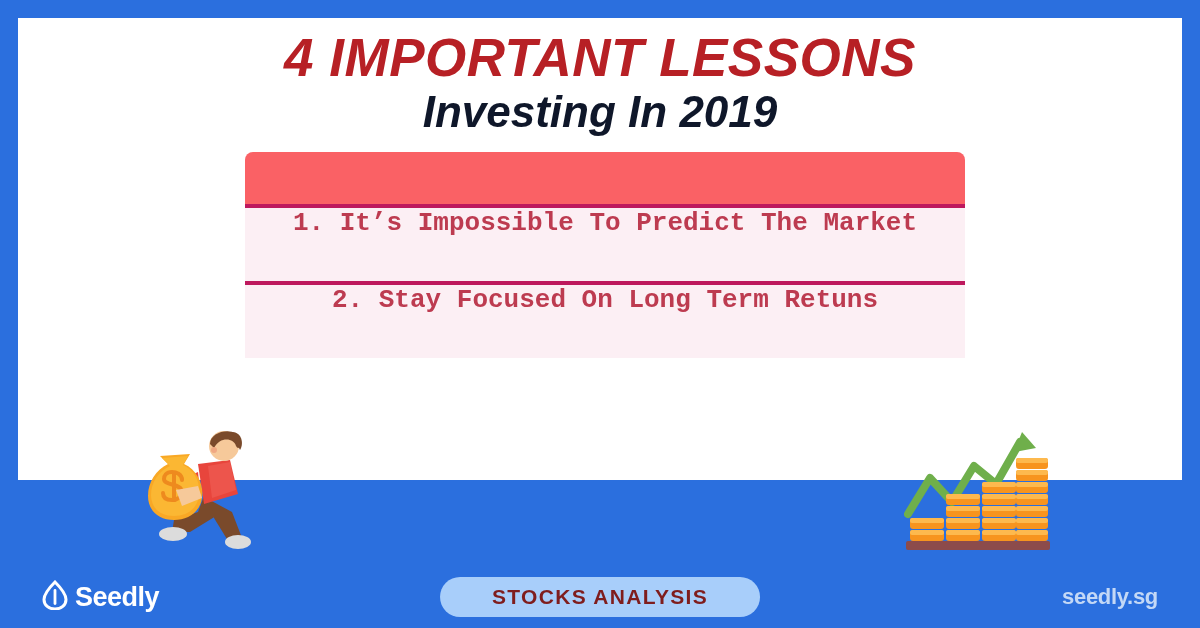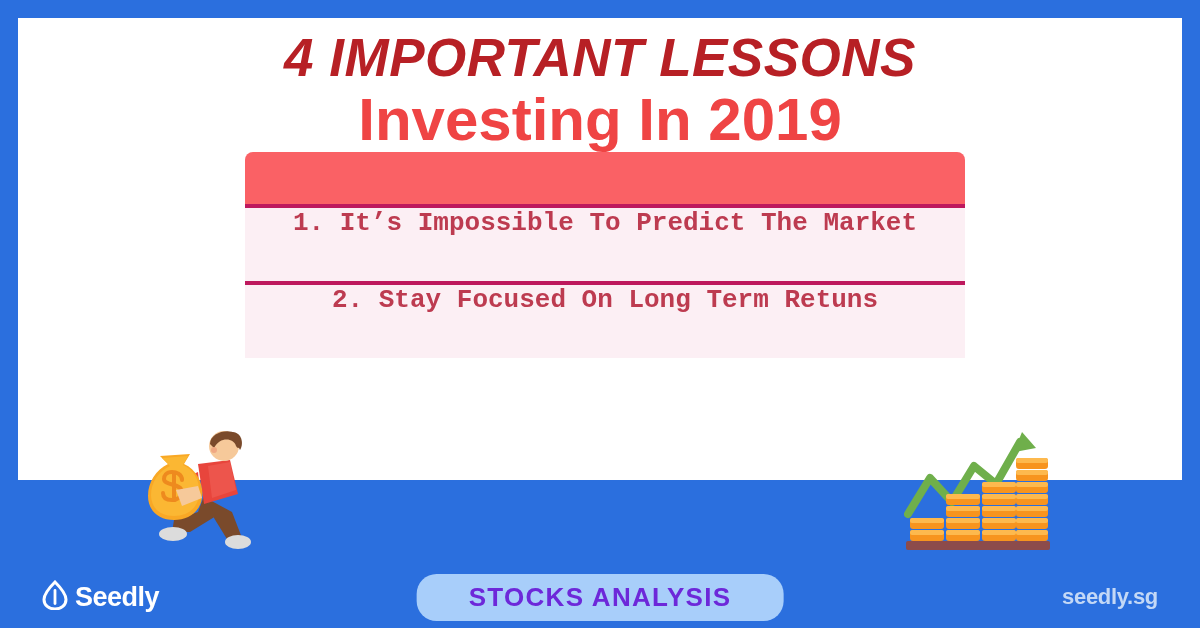--- a/index.html
+++ b/index.html
@@ -40,23 +40,24 @@
   .title-main {
     font-size: 53px;
     font-weight: bold;
     font-style: italic;
     color: #B72025;
     letter-spacing: 0.5px;
     line-height: 1.05;
     white-space: nowrap;
   }
   .title-sub {
-    font-size: 60px;
-    font-weight: bold;
-    color: #ef4444;
+    font-size: 44px;
+    font-weight: bold;
+    font-style: italic;
+    color: #0f172a;
     line-height: 1.08;
     margin-top: 2px;
     white-space: nowrap;
   }
 
   
   .card {
     position: absolute;
     left: 227px;              
     top: 134px;               
@@ -134,23 +135,23 @@
   }
   .footer-badge {
     position: absolute;
     left: 50%;
     transform: translateX(-50%);
     background: #A8CEFA;
     border-radius: 20px;
     padding: 8px 52px;
   }
   .footer-badge-text {
-    font-size: 26px;
-    font-weight: bold;
-    color: #6d28d9;
+    font-size: 21px;
+    font-weight: bold;
+    color: #7f1d1d;
     letter-spacing: 1.3px;
   }
   .footer-url {
     position: absolute;
     right: 42px;
     font-size: 22px;
     font-weight: bold;
     color: #C3D8F6;
     letter-spacing: -0.3px;
     text-align: right;

